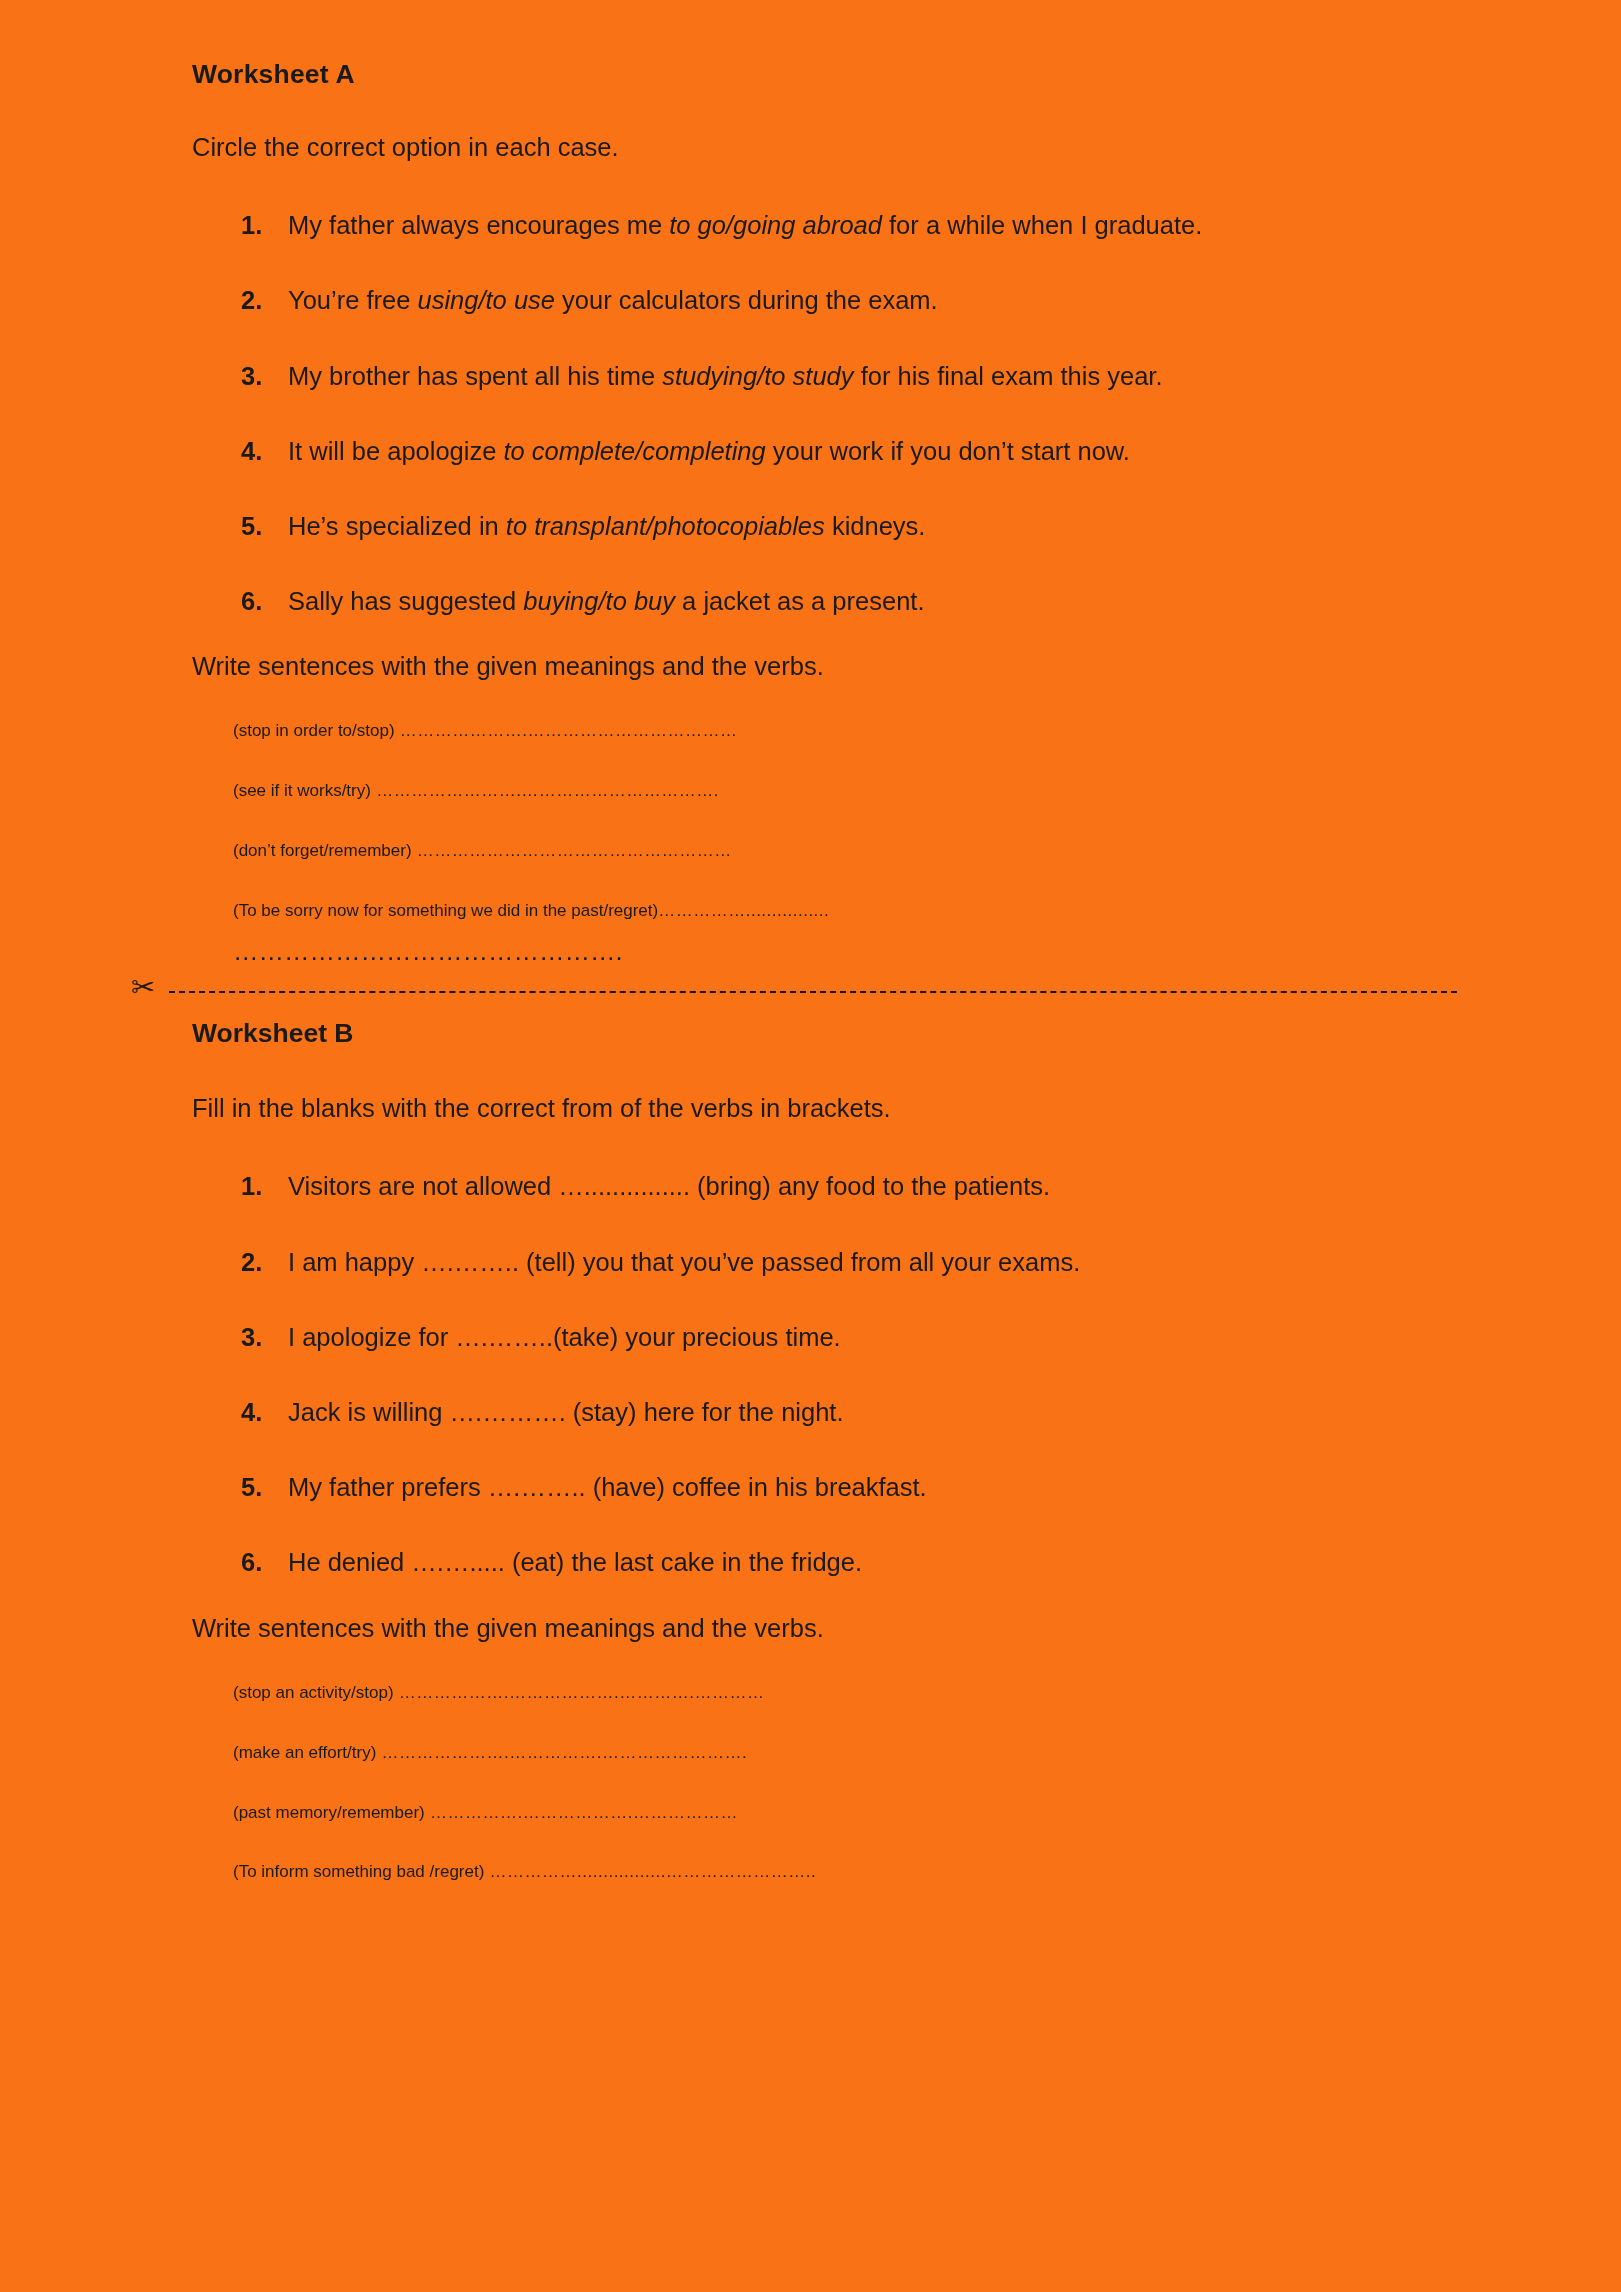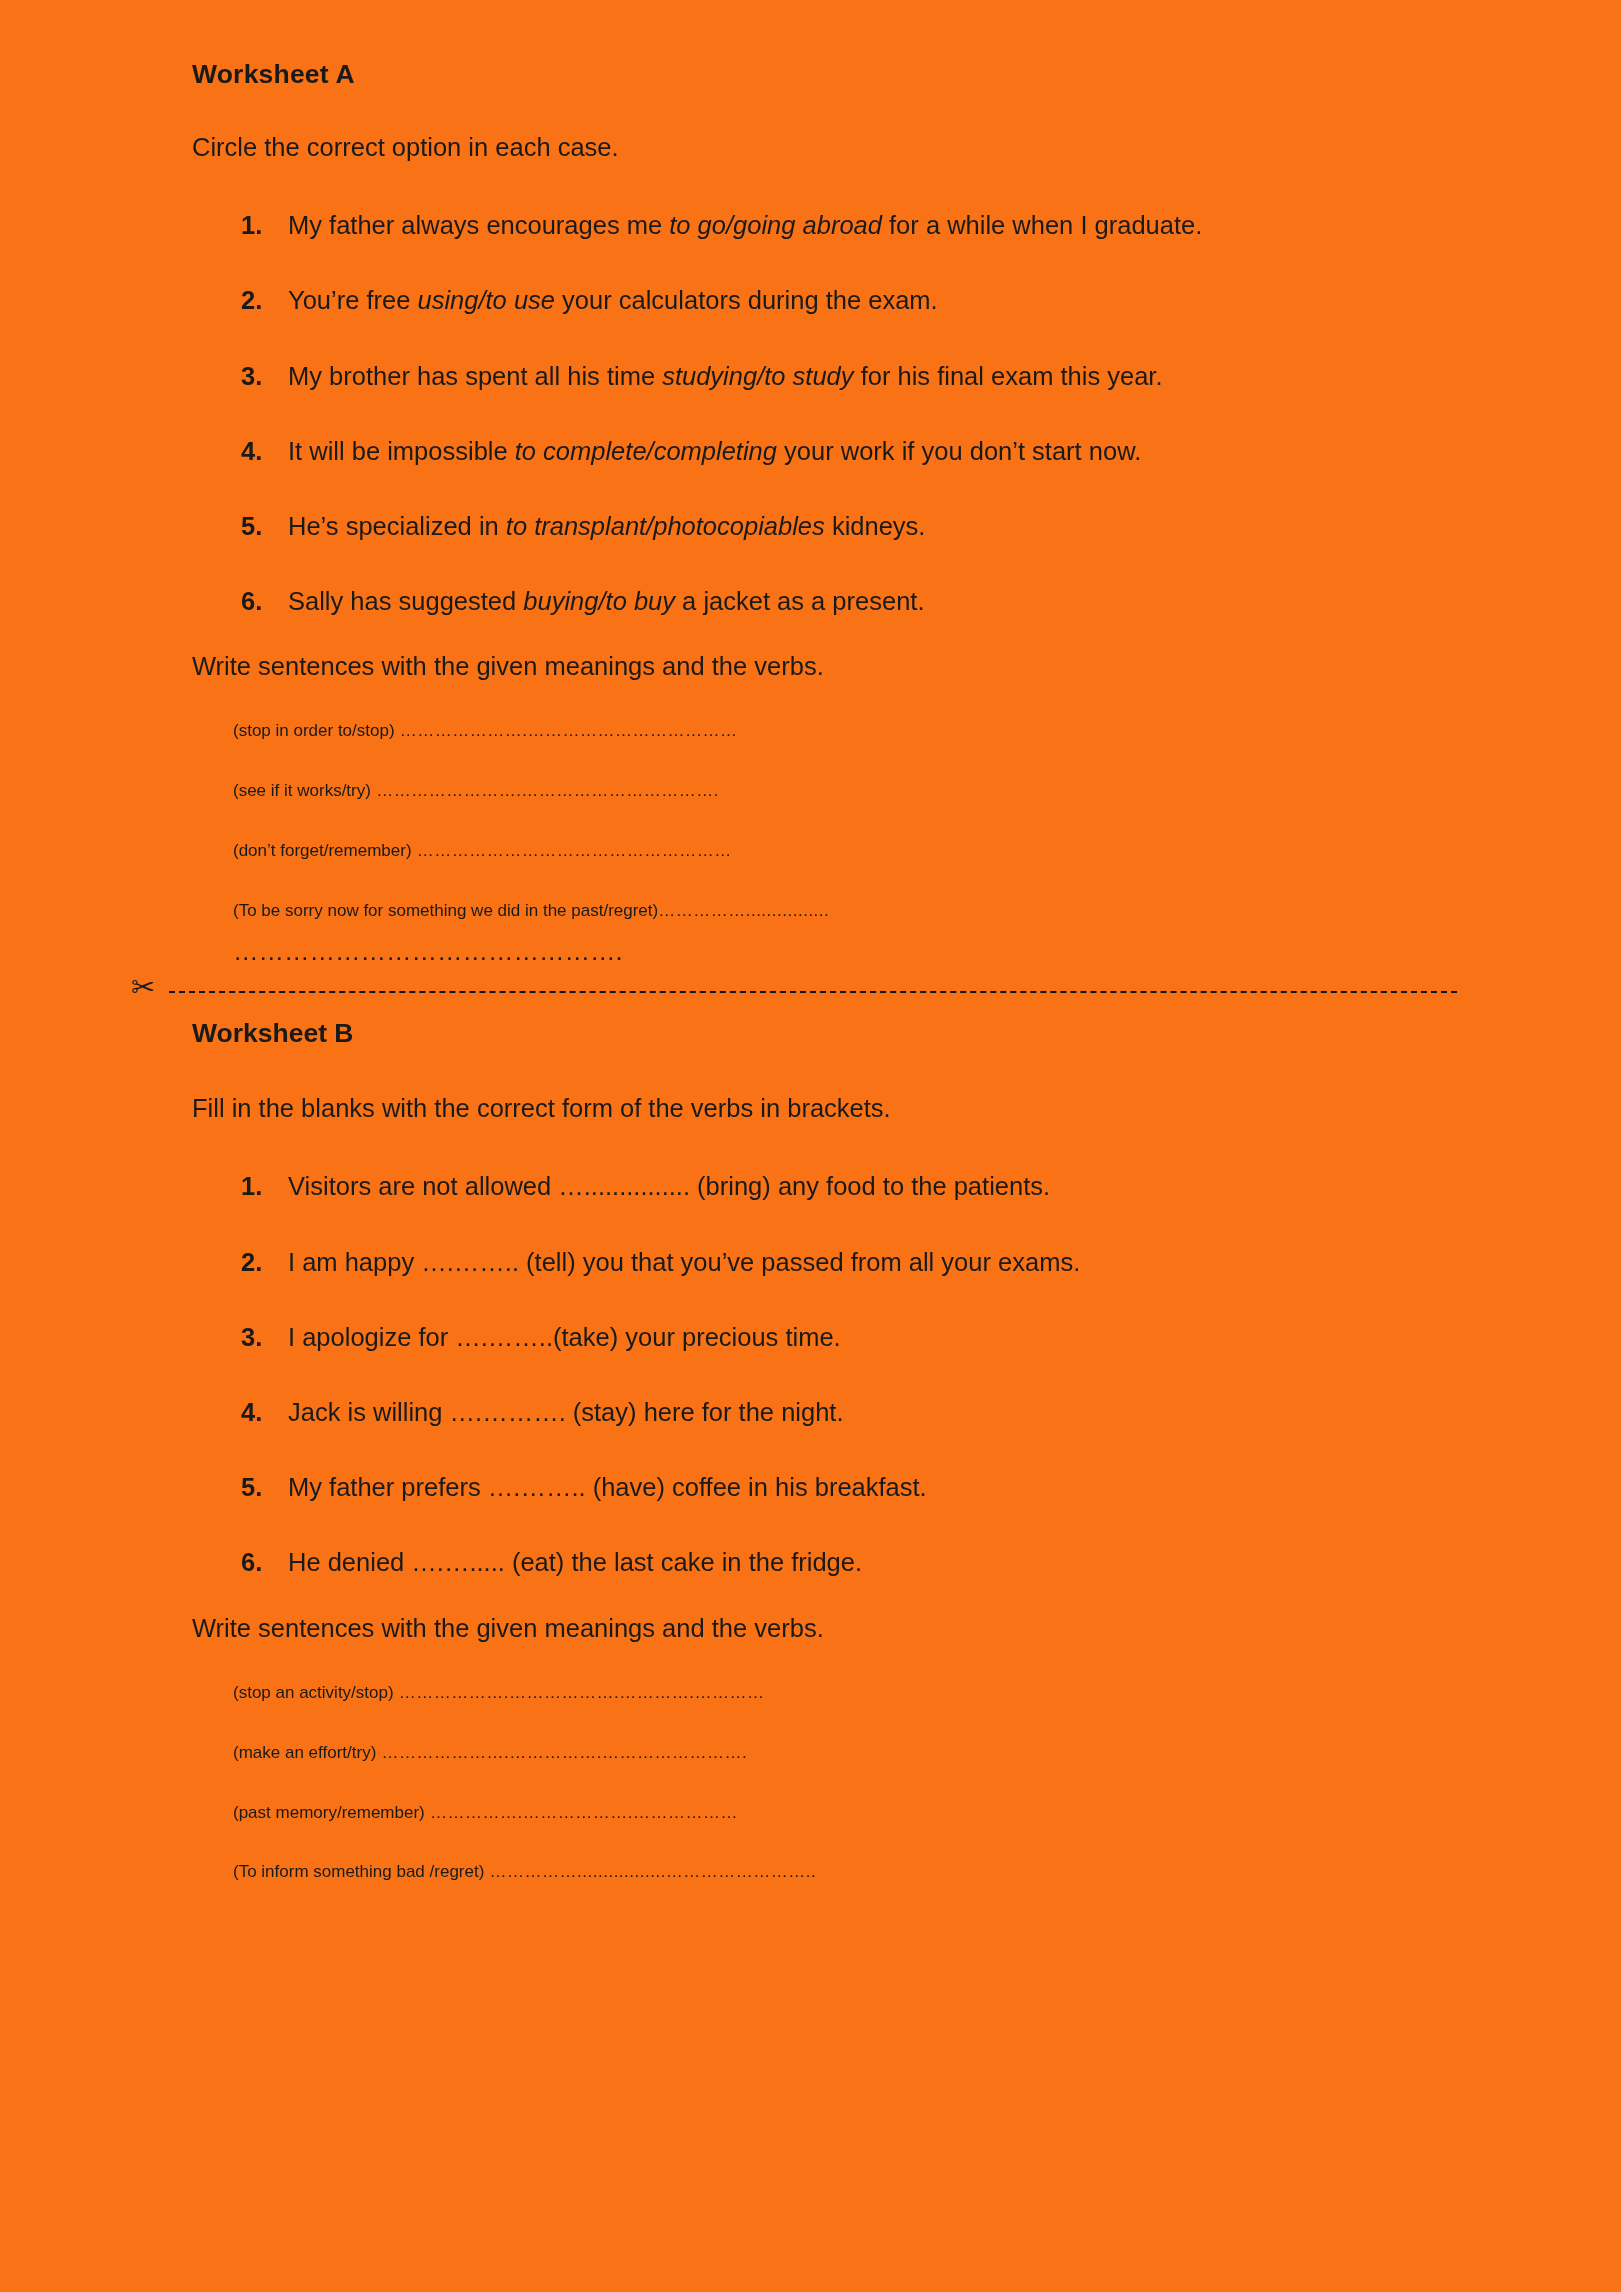--- a/index.html
+++ b/index.html
@@ -155,21 +155,21 @@
         <li>
           <span class="num">1.</span><span>My father always encourages me </span><em>to go/going abroad</em><span> for a while when I graduate.</span>
         </li>
         <li>
           <span class="num">2.</span><span>You’re free </span><em>using/to use</em><span> your calculators during the exam.</span>
         </li>
         <li>
           <span class="num">3.</span><span>My brother has spent all his time </span><em>studying/to study</em><span> for his final exam this year.</span>
         </li>
         <li>
-          <span class="num">4.</span><span>It will be impossible </span><em>to complete/completing</em><span> your work if you don’t start now.</span>
+          <span class="num">4.</span><span>It will be apologize </span><em>to complete/completing</em><span> your work if you don’t start now.</span>
         </li>
         <li>
           <span class="num">5.</span><span>He’s specialized in </span><em>to transplant/photocopiables</em><span> kidneys.</span>
         </li>
         <li>
           <span class="num">6.</span><span>Sally has suggested </span><em>buying/to buy</em><span> a jacket as a present.</span>
         </li>
       </ol>
 
       <p class="write-head">Write sentences with the given meanings and the verbs.</p>
@@ -186,21 +186,21 @@
 
     <div class="cut-row">
       <span class="scissors">✂</span>
       <span class="cut-line"></span>
     </div>
 
     <div>
 
       <h1 class="ws-title-b">Worksheet B</h1>
 
-      <p class="instruction">Fill in the blanks with the correct form of the verbs in brackets.</p>
+      <p class="instruction">Fill in the blanks with the correct from of the verbs in brackets.</p>
 
       <ol class="qlist">
         <li>
           <span class="num">1.</span><span>Visitors are not allowed …............... (bring) any food to the patients.</span>
         </li>
         <li>
           <span class="num">2.</span><span>I am happy ….…….. (tell) you that you’ve passed from all your exams.</span>
         </li>
         <li>
           <span class="num">3.</span><span>I apologize for ….……..(take) your precious time.</span>

